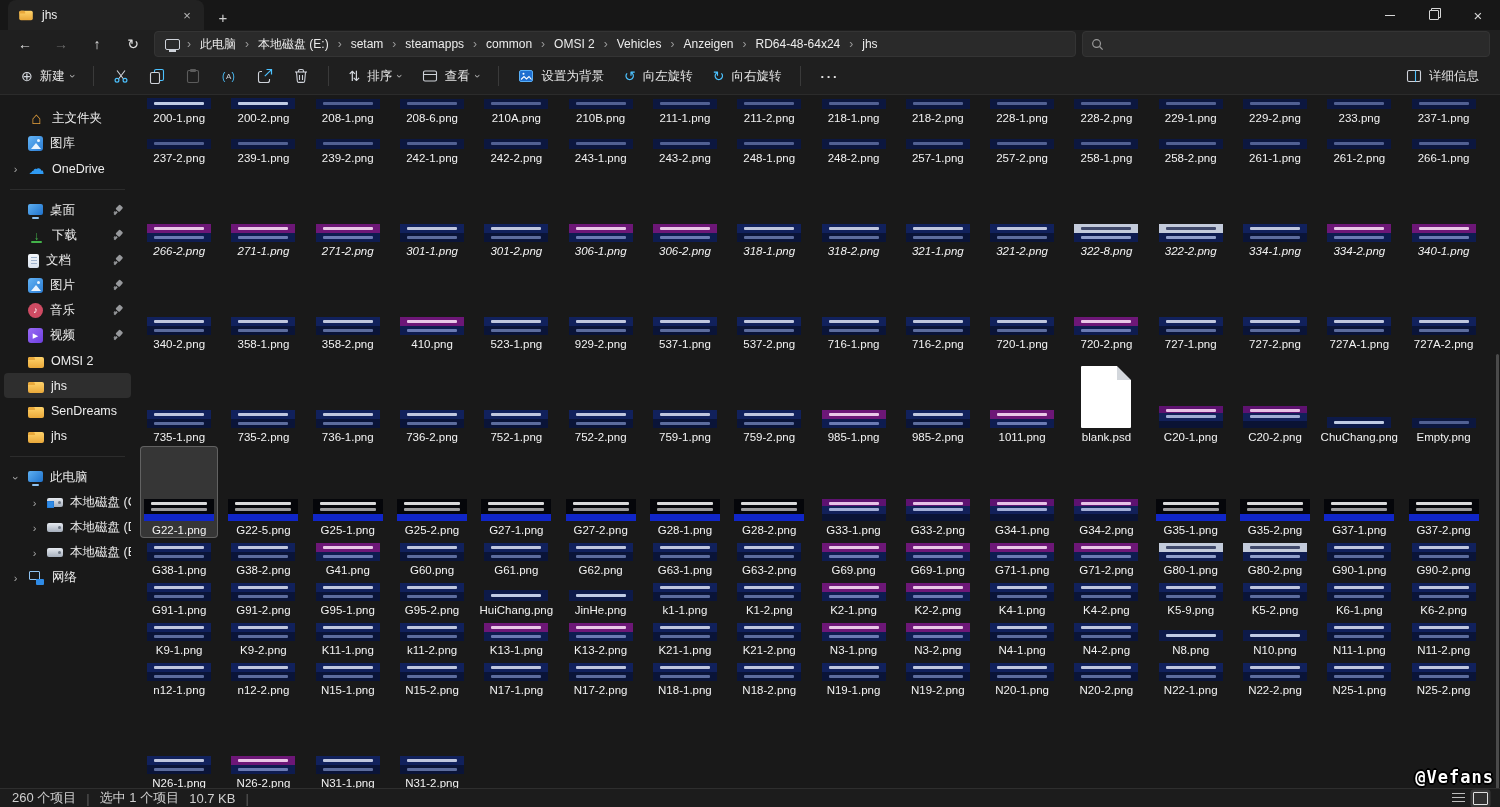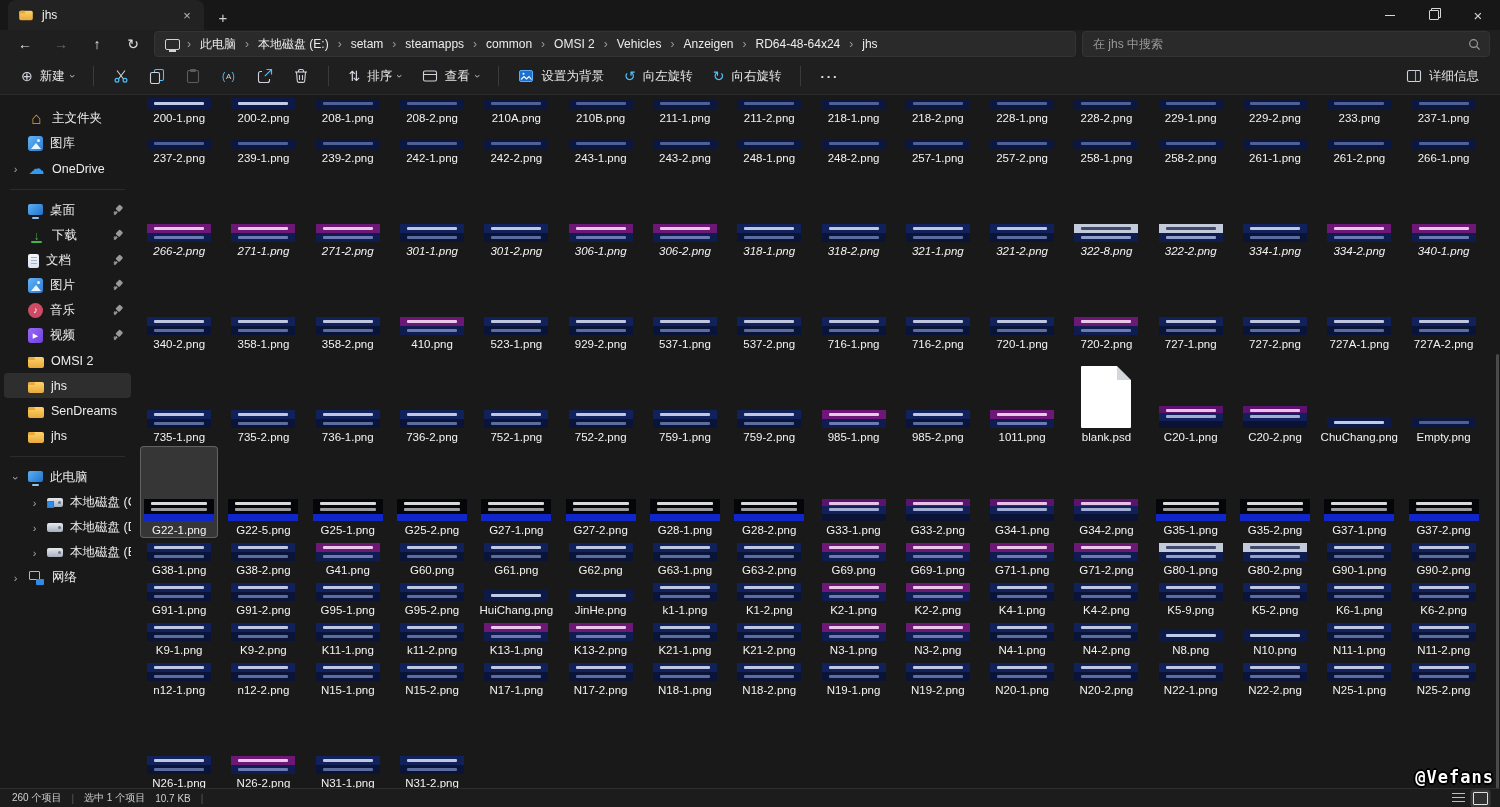--- a/index.html
+++ b/index.html
@@ -117,21 +117,21 @@
   .v-p3::before{top:2.5px;background:rgba(255,225,250,.85);}
   .v-p3::after{top:9px;background:rgba(210,220,255,.75);}
   .v-psd{width:50px;height:62px;background:#fff;border-radius:1px;}
   .v-psd::before{content:"";position:absolute;top:0;right:0;left:auto;height:auto;border-style:solid;border-width:0 14px 14px 0;
        border-color:#191919 #191919 #d3d7dc #d3d7dc;border-radius:0;background:none;}
   .v-psd::after{display:none;}
   .vscroll{position:absolute;right:1px;top:260px;width:3px;height:445px;background:#4a4a4a;border-radius:2px;}
 
   
   .statusbar{position:absolute;left:0;right:0;bottom:0;height:18px;background:#1c1c1c;border-top:1px solid #2e2e2e;
-       display:flex;align-items:center;padding:0 12px;gap:10px;font-size:10px;color:#cfcfcf;}
+       display:flex;align-items:center;padding:0 12px;gap:10px;font-size:13px;color:#cfcfcf;}
   .ssep{color:#5a5a5a;}
   .sbicons{margin-left:auto;display:flex;align-items:center;gap:8px;}
   .sb-ic1{width:13px;height:10px;background:repeating-linear-gradient(to bottom,#bdbdbd 0 1.5px,transparent 1.5px 4px);}
   .sb-ic2{width:13px;height:11px;border:1.5px solid #e2e2e2;background:#303030;border-radius:1px;box-shadow:0 0 0 2.5px #383838;}
 
   
   .watermark{position:absolute;right:6px;bottom:20px;font-family:"DejaVu Sans Mono",monospace;font-weight:bold;
        font-size:17px;letter-spacing:1px;color:#fff;
        text-shadow:2px 0 #000,-2px 0 #000,0 2px #000,0 -2px #000,1px 1px #000,-1px -1px #000,1px -1px #000,-1px 1px #000;}
 </style>
@@ -178,21 +178,20 @@
           <span class="bc-item">Vehicles</span>
           <span class="bc-sep">›</span>
           <span class="bc-item">Anzeigen</span>
           <span class="bc-sep">›</span>
           <span class="bc-item">RD64-48-64x24</span>
           <span class="bc-sep">›</span>
           <span class="bc-item">jhs</span>
         </span>
     </div>
     <div class="searchbox">
-      <input placeholder="在 jhs 中搜索" style="">
       <svg width="13" height="13" viewBox="0 0 14 14">
         <circle cx="6" cy="6" r="4.2" fill="none" stroke="#9a9a9a" stroke-width="1.3"></circle>
         <line x1="9.2" y1="9.2" x2="12.5" y2="12.5" stroke="#9a9a9a" stroke-width="1.3"></line>
       </svg>
     </div>
   </div>
 
   <div class="toolbar">
     <button class="tbtn">
       <span class="glyph">⊕</span>
@@ -398,21 +397,21 @@
           <div class="cell">
             <div class="thumb v-n2"></div>
             <div class="fname">200-2.png</div>
           </div>
           <div class="cell">
             <div class="thumb v-n1"></div>
             <div class="fname">208-1.png</div>
           </div>
           <div class="cell">
             <div class="thumb v-n1"></div>
-            <div class="fname">208-2.png</div>
+            <div class="fname">208-6.png</div>
           </div>
           <div class="cell">
             <div class="thumb v-n1"></div>
             <div class="fname">210A.png</div>
           </div>
           <div class="cell">
             <div class="thumb v-n1"></div>
             <div class="fname">210B.png</div>
           </div>
           <div class="cell">

